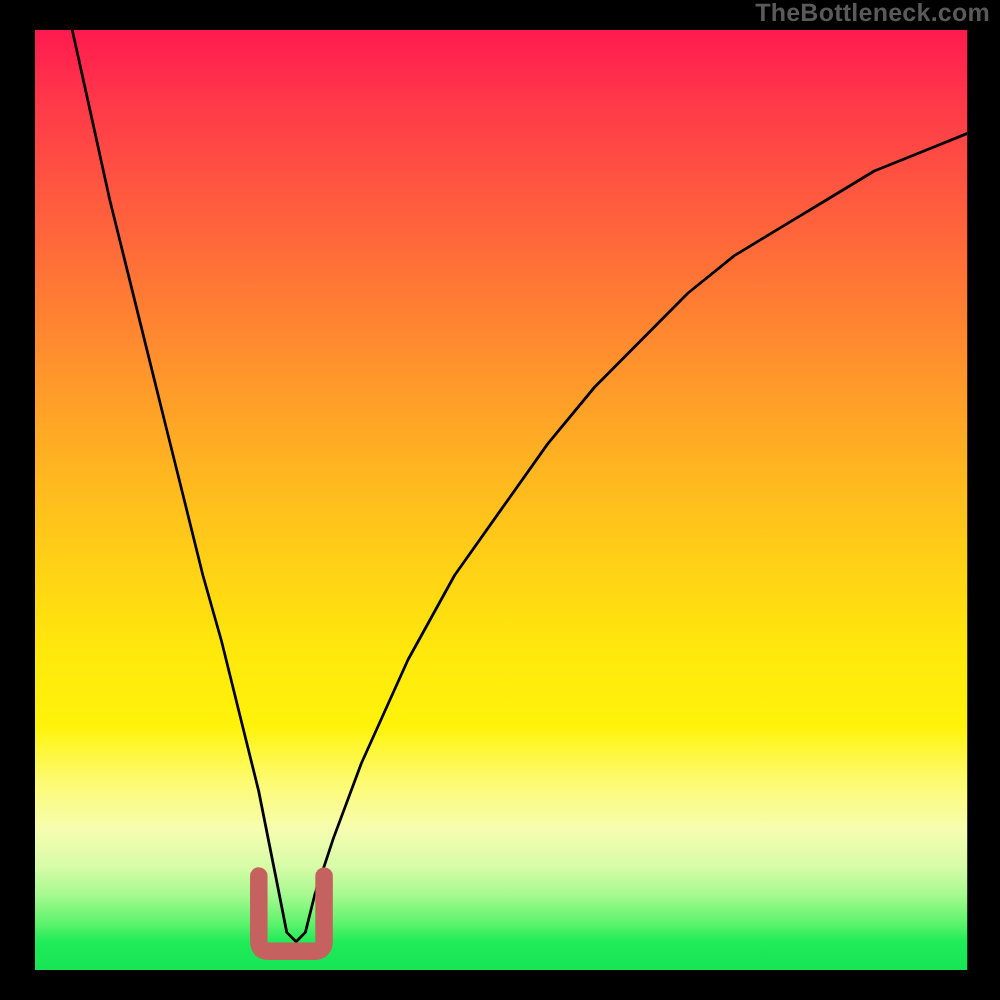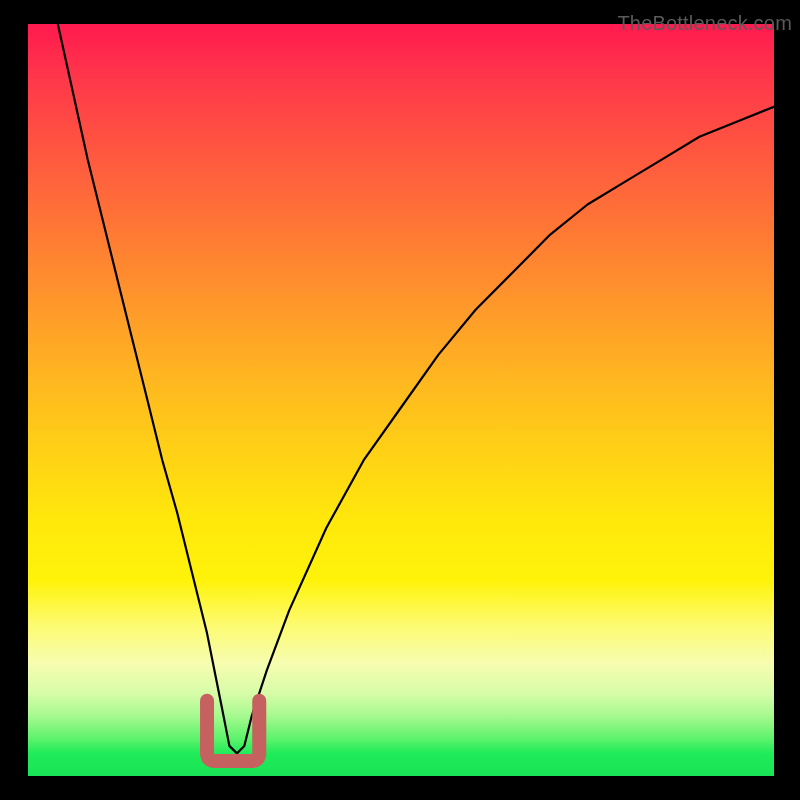--- a/index.html
+++ b/index.html
@@ -57,25 +57,25 @@
   }
   .svg-layer {
     position: absolute;
     top: 0;
     left: 0;
     width: 100%;
     height: 100%;
   }
   .watermark {
     position: absolute;
-    top: 12px;
+    top: 0;
     right: 8px;
     color: #5a5a5a;
     font-size: 20px;
-    font-weight: 400;
+    font-weight: 700;
     letter-spacing: 0.2px;
     user-select: none;
   }
 </style>
 </head>
 <body>
 
 <div class="frame">
   <div class="plot-area">
     <div class="gradient"></div>

